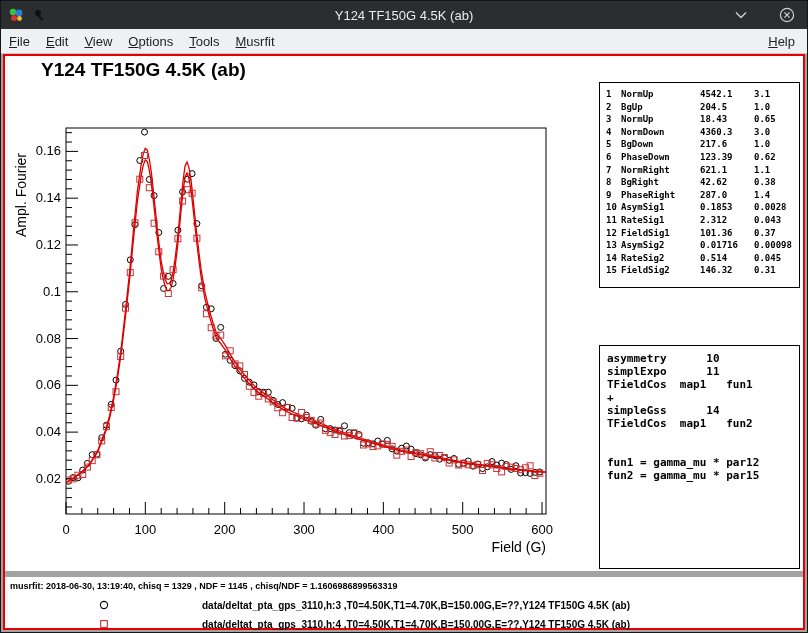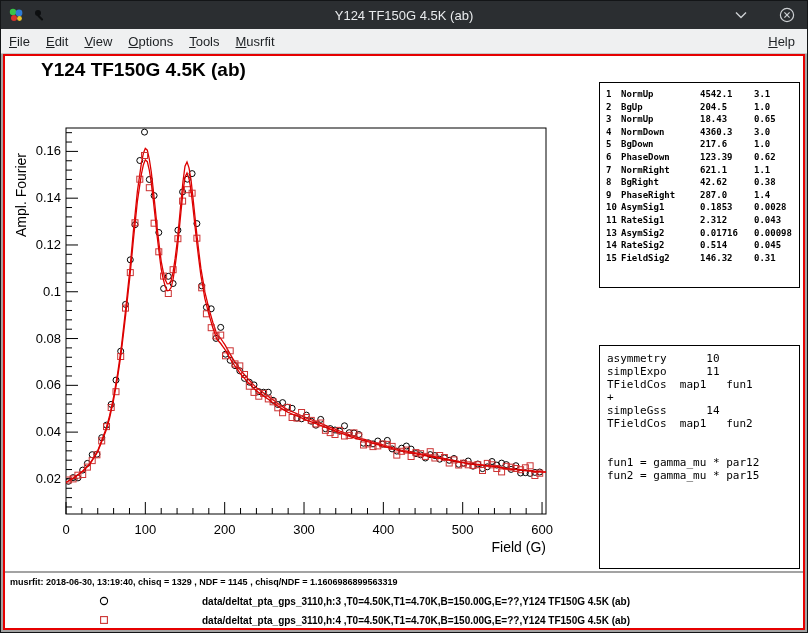--- a/index.html
+++ b/index.html
@@ -49,28 +49,28 @@
     padding:5px 0 0 6px; color:#000;
   }
   .param-row { display:flex; height:12.6px; line-height:12.6px; white-space:pre; }
   .param-row .c-idx  { width:15px;  }
   .param-row .c-name { width:79px;  }
   .param-row .c-val  { width:54px;  }
   .param-row .c-err  { flex:1;      }
   .theory-box {
     position:absolute; left:594px; top:289px; width:201px; height:224px;
     border:1px solid #000; background:#fff; box-sizing:border-box;
-    font-family:"DejaVu Sans Mono", monospace; font-size:11px; font-weight:normal;
+    font-family:"DejaVu Sans Mono", monospace; font-size:11px; font-weight:bold;
     padding:6px 0 0 7px; color:#000;
   }
   .theory-line { white-space:pre; height:13px; line-height:13px; }
   
   .footer {
     position:absolute; left:0; right:0; top:515px; bottom:0;
-    border-top:2px solid #a3a3a3; background:#fff;
+    border-top:6px solid #a3a3a3; background:#fff;
   }
   .musrfit-line {
     position:absolute; left:5px; top:4px;
     font-size:9px; font-weight:bold; color:#000;
   }
   .legend-row { position:absolute; left:0; right:0; height:16px; }
   .legend-row .lg-marker { position:absolute; left:92px; top:1px; width:14px; height:14px; }
   .legend-row .lg-label  {
     position:absolute; left:197px; top:3px;
     font-size:10px; font-weight:bold; color:#000; white-space:nowrap;
@@ -432,20 +432,21 @@
         <div class="param-row"><span class="c-idx">2</span><span class="c-name">BgUp</span><span class="c-val">204.5</span><span class="c-err">1.0</span></div>
         <div class="param-row"><span class="c-idx">3</span><span class="c-name">NormUp</span><span class="c-val">18.43</span><span class="c-err">0.65</span></div>
         <div class="param-row"><span class="c-idx">4</span><span class="c-name">NormDown</span><span class="c-val">4360.3</span><span class="c-err">3.0</span></div>
         <div class="param-row"><span class="c-idx">5</span><span class="c-name">BgDown</span><span class="c-val">217.6</span><span class="c-err">1.0</span></div>
         <div class="param-row"><span class="c-idx">6</span><span class="c-name">PhaseDown</span><span class="c-val">123.39</span><span class="c-err">0.62</span></div>
         <div class="param-row"><span class="c-idx">7</span><span class="c-name">NormRight</span><span class="c-val">621.1</span><span class="c-err">1.1</span></div>
         <div class="param-row"><span class="c-idx">8</span><span class="c-name">BgRight</span><span class="c-val">42.62</span><span class="c-err">0.38</span></div>
         <div class="param-row"><span class="c-idx">9</span><span class="c-name">PhaseRight</span><span class="c-val">287.0</span><span class="c-err">1.4</span></div>
         <div class="param-row"><span class="c-idx">10</span><span class="c-name">AsymSig1</span><span class="c-val">0.1853</span><span class="c-err">0.0028</span></div>
         <div class="param-row"><span class="c-idx">11</span><span class="c-name">RateSig1</span><span class="c-val">2.312</span><span class="c-err">0.043</span></div>
+        <div class="param-row"><span class="c-idx">12</span><span class="c-name">FieldSig1</span><span class="c-val">101.36</span><span class="c-err">0.37</span></div>
         <div class="param-row"><span class="c-idx">13</span><span class="c-name">AsymSig2</span><span class="c-val">0.01716</span><span class="c-err">0.00098</span></div>
         <div class="param-row"><span class="c-idx">14</span><span class="c-name">RateSig2</span><span class="c-val">0.514</span><span class="c-err">0.045</span></div>
         <div class="param-row"><span class="c-idx">15</span><span class="c-name">FieldSig2</span><span class="c-val">146.32</span><span class="c-err">0.31</span></div>
       </div>
 
     <div class="theory-box" id="theory-box">
         <div class="theory-line">asymmetry      10</div>
         <div class="theory-line">simplExpo      11</div>
         <div class="theory-line">TFieldCos  map1   fun1</div>
         <div class="theory-line">+</div>

